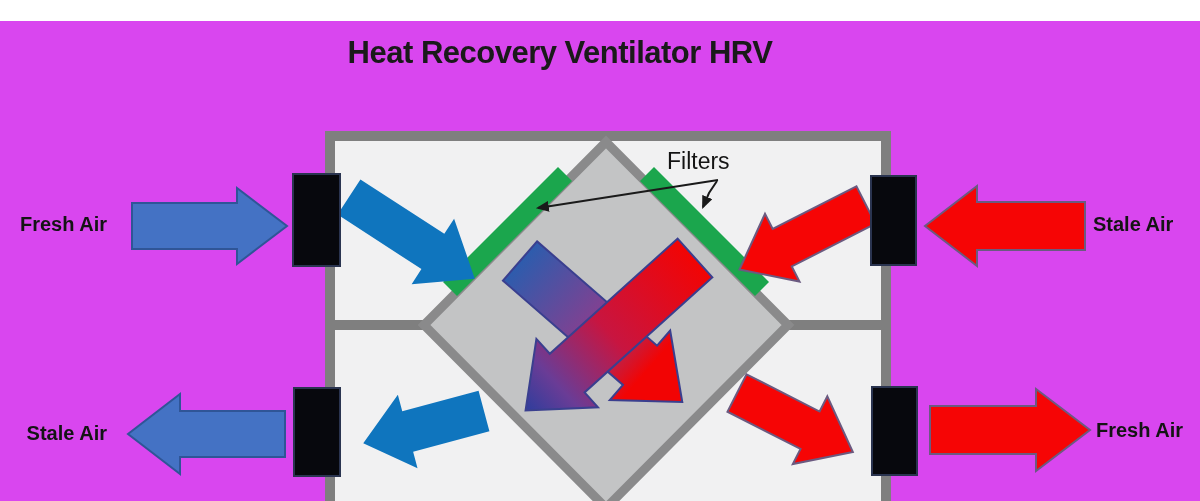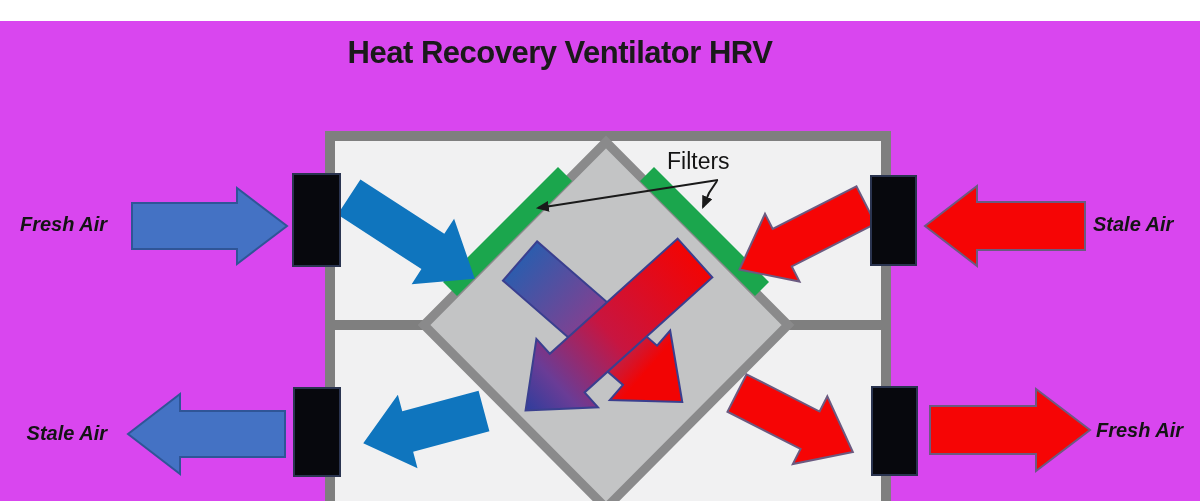--- a/index.html
+++ b/index.html
@@ -6,21 +6,21 @@
   .stage{
     position:relative;width:1200px;height:501px;background:#d946ef;
     font-family:"Liberation Sans", sans-serif;overflow:hidden;margin-top:21px;
   }
   .stage svg{position:absolute;left:0;top:0;width:1200px;height:501px;display:block;}
   .lbl{position:absolute;color:#141414;white-space:nowrap;}
   .title{
     left:160px;top:14px;width:800px;text-align:center;
     font-size:31px;font-weight:700;letter-spacing:-0.5px;color:#1a1a1a;
   }
-  .air{font-size:20px;font-weight:700;line-height:24px;font-style:italic;}
+  .air{font-size:20px;font-weight:700;line-height:24px;}
   .air-tl{left:0;top:191px;width:107px;text-align:right;}
   .air-tr{left:1093px;top:191px;width:110px;text-align:left;}
   .air-bl{left:0;top:400px;width:107px;text-align:right;}
   .air-br{left:1096px;top:397px;width:110px;text-align:left;}
   .filters{
     left:667px;top:126px;width:130px;
     font-size:23px;font-weight:400;line-height:28px;
   }
 </style>
 </head>

